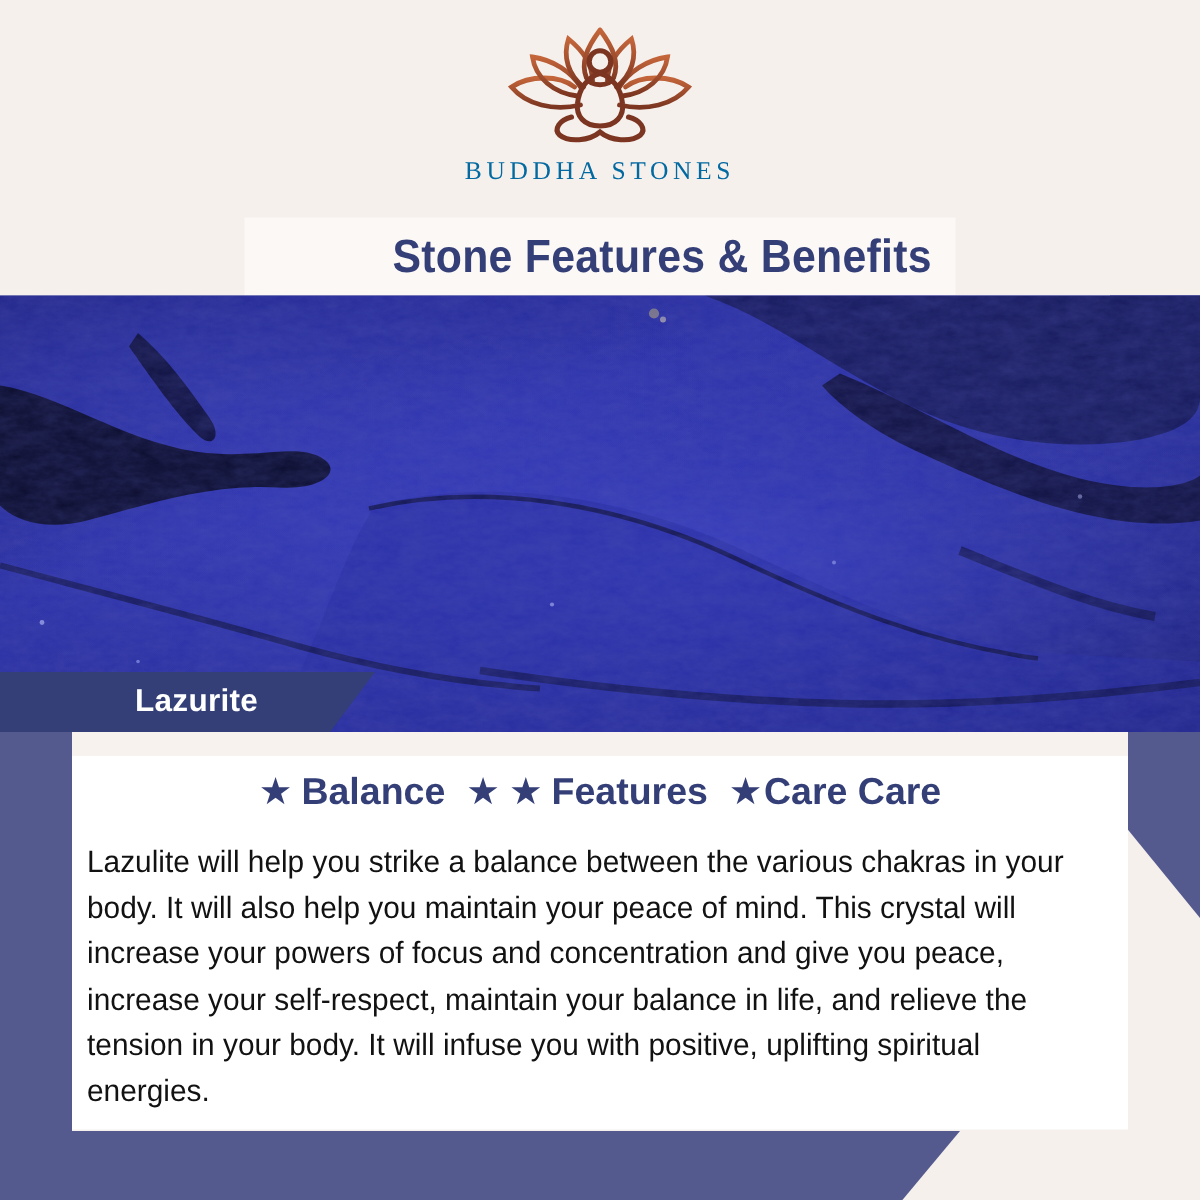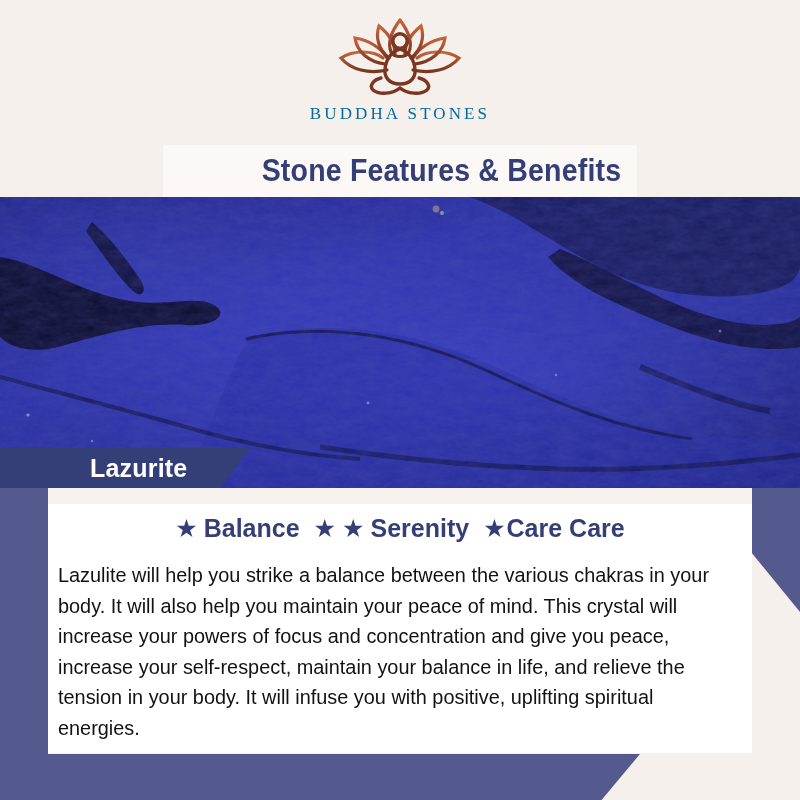--- a/index.html
+++ b/index.html
@@ -67,21 +67,21 @@
   #photo svg{display:block;width:800px;height:291px;}
 
   
   #name-tab{
     position:absolute;left:0;top:448px;width:250px;height:40px;
     background:#343f77;
     clip-path:polygon(0 0,100% 0,88% 100%,0 100%);
     display:flex;align-items:center;
   }
   #name-text{
-    margin-left:90px;color:#ffffff;font-weight:700;font-size:25px;
+    margin-left:90px;color:#ffffff;font-weight:700;font-size:21px;
     letter-spacing:.2px;white-space:nowrap;
   }
 
   
   #card{
     position:absolute;left:48px;top:488px;width:704px;height:265px;
     background:#ffffff;
   }
   #card-top-tint{
     position:absolute;left:0;top:0;width:100%;height:16px;
@@ -231,21 +231,21 @@
     <div id="benefits">
       <span class="benefit">
         <span class="star">★</span>
         <span class="blabel">Balance</span>
       </span>
       <span class="benefit">
         <span class="star">★</span>
       </span>
       <span class="benefit">
         <span class="star">★</span>
-        <span class="blabel">Serenity</span>
+        <span class="blabel">Features</span>
       </span>
       <span class="benefit tight">
         <span class="star">★</span>
         <span class="blabel">Care Care</span>
       </span>
     </div>
 
     <div id="paragraph">Lazulite will help you strike a balance between the various chakras in your body. It will also help you maintain your peace of mind. This crystal will increase your powers of focus and concentration and give you peace, increase your self-respect, maintain your balance in life, and relieve the tension in your body. It will infuse you with positive, uplifting spiritual energies.</div>
   </div>
 

